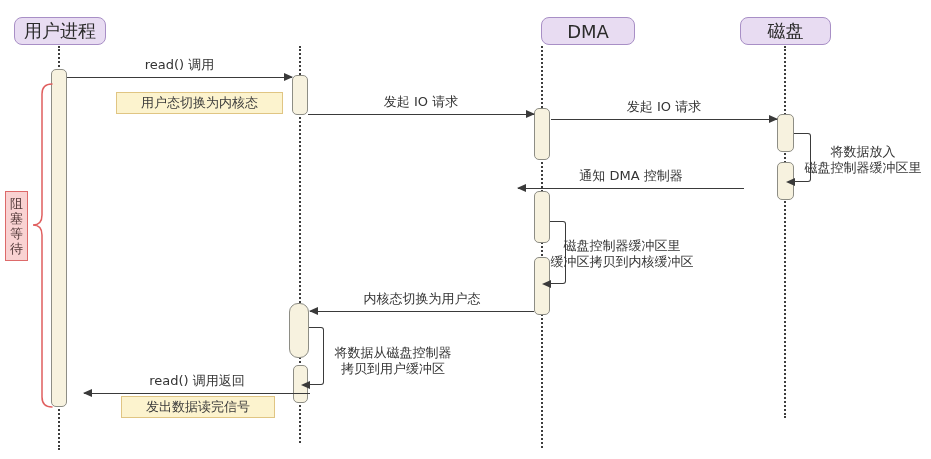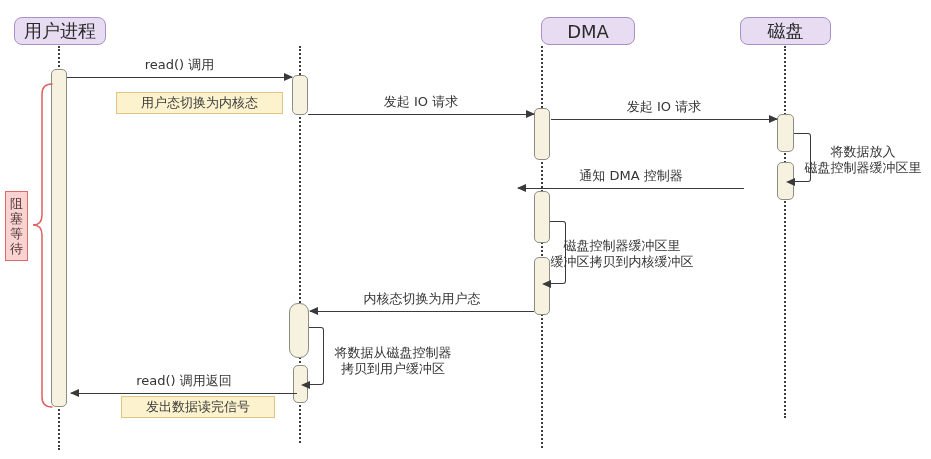--- a/index.html
+++ b/index.html
@@ -104,21 +104,21 @@
     <div class="ah r"></div>
   </div>
   <div class="msg" style="left:518px; top:188px; width:226px;">
     <span class="lbl">通知 DMA 控制器</span>
     <div class="ah l"></div>
   </div>
   <div class="msg" style="left:310px; top:311px; width:224px;">
     <span class="lbl">内核态切换为用户态</span>
     <div class="ah l"></div>
   </div>
-  <div class="msg" style="left:71px; top:393px; width:226px;">
+  <div class="msg" style="left:84px; top:393px; width:226px;">
     <span class="lbl">read() 调用返回</span>
     <div class="ah l"></div>
   </div>
 
   <div class="note-plain" style="left:798px; top:144px; width:130px;">将数据放入
 磁盘控制器缓冲区里</div>
   <div class="note-plain" style="left:533px; top:238px; width:178px;">磁盘控制器缓冲区里
 缓冲区拷贝到内核缓冲区</div>
   <div class="note-plain" style="left:323px; top:345px; width:140px;">将数据从磁盘控制器
 拷贝到用户缓冲区</div>

